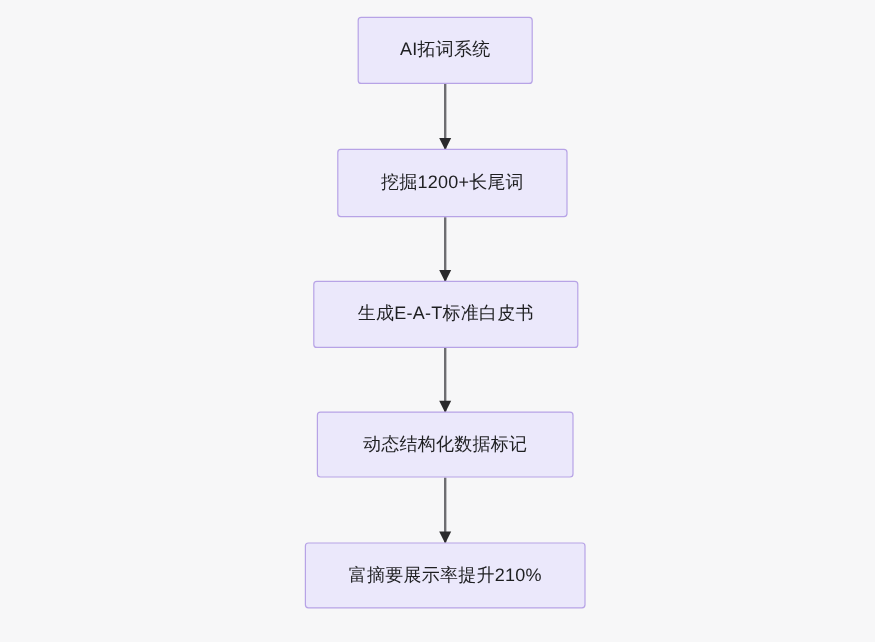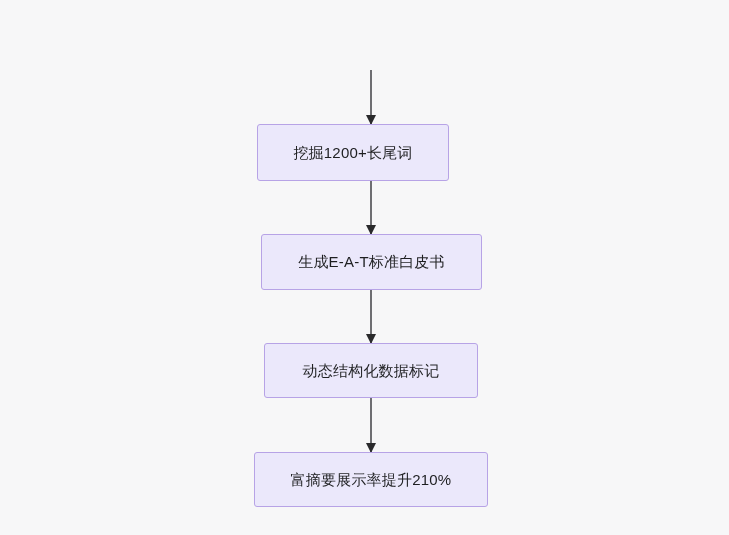--- a/index.html
+++ b/index.html
@@ -79,22 +79,25 @@
   <div class="connector" style="left:371px; top:290px; height:53px;">
     <div class="shaft"></div>
     <div class="head"></div>
   </div>
 
   <div class="connector" style="left:371px; top:398px; height:54px;">
     <div class="shaft"></div>
     <div class="head"></div>
   </div>
 
+  <div class="node" style="left:298px; top:14px; width:146px; height:56px;">
+    <span class="node-label">AI拓词系统</span>
+  </div>
 
-  <div class="node" style="left:257px; top:124px; width:192px; height:57px;">
+  <div class="node" style="left:281px; top:124px; width:192px; height:57px;">
     <span class="node-label">挖掘1200+长尾词</span>
   </div>
 
   <div class="node" style="left:264px; top:343px; width:214px; height:55px;">
     <span class="node-label">动态结构化数据标记</span>
   </div>
 
   <div class="node" style="left:261px; top:234px; width:221px; height:56px;">
     <span class="node-label">生成E-A-T标准白皮书</span>
   </div>

